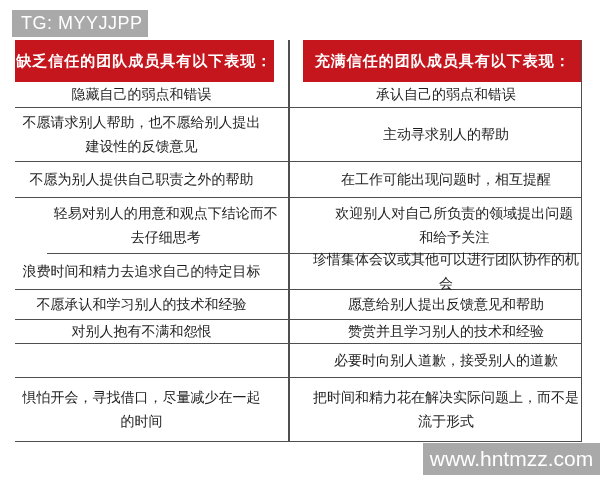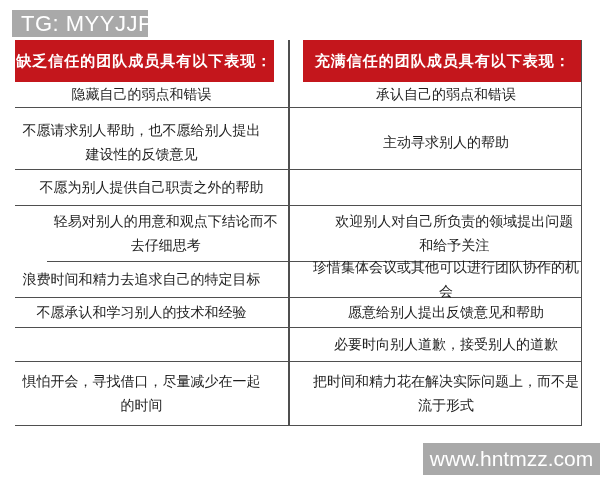--- a/index.html
+++ b/index.html
@@ -17,21 +17,21 @@
     position:relative;
   }
   .page{position:absolute;inset:0;width:600px;height:480px;background:#fff;}
 
   
   .tg-badge{
     position:absolute;left:12px;top:10px;
     width:136px;height:27px;
     background:var(--watermark-gray);
     color:#fff;
-    font-size:22px;line-height:27px;
+    font-size:18px;line-height:27px;
     padding-left:9px;letter-spacing:.5px;
     font-family:"Liberation Sans", sans-serif;
     white-space:nowrap;
   }
 
   
   .table-wrap{
     position:absolute;left:15px;top:40px;width:567px;
   }
   .thead{
@@ -99,38 +99,43 @@
       <div class="th left">缺乏信任的团队成员具有以下表现：</div>
       <div class="th-gap"></div>
       <div class="th right">充满信任的团队成员具有以下表现：</div>
     </div>
 
     <div class="tbody" id="tbody">
         <div class="trow" style="height: 26px;">
           <div class="td tdl">隐藏自己的弱点和错误</div>
           <div class="td tdr">承认自己的弱点和错误</div>
         </div>
-        <div class="trow" style="height: 54px; margin-top: 8px;">
+        <div class="trow" style="height: 54px;">
           <div class="td tdl">不愿请求别人帮助，也不愿给别人提出建设性的反馈意见</div>
           <div class="td tdr">主动寻求别人的帮助</div>
         </div>
         <div class="trow" style="height: 36px;">
           <div class="td tdl">不愿为别人提供自己职责之外的帮助</div>
+          <div class="td tdr">在工作可能出现问题时，相互提醒</div>
         </div>
         <div class="trow" style="height: 56px; margin-left: 32px;">
           <div class="td tdl">轻易对别人的用意和观点下结论而不去仔细思考</div>
           <div class="td tdr">欢迎别人对自己所负责的领域提出问题和给予关注</div>
         </div>
         <div class="trow" style="height: 36px;">
           <div class="td tdl">浪费时间和精力去追求自己的特定目标</div>
           <div class="td tdr">珍惜集体会议或其他可以进行团队协作的机会</div>
         </div>
         <div class="trow" style="height: 30px;">
           <div class="td tdl">不愿承认和学习别人的技术和经验</div>
           <div class="td tdr">愿意给别人提出反馈意见和帮助</div>
+        </div>
+        <div class="trow" style="height: 24px;">
+          <div class="td tdl">对别人抱有不满和怨恨</div>
+          <div class="td tdr">赞赏并且学习别人的技术和经验</div>
         </div>
         <div class="trow" style="height: 34px;">
           <div class="td tdl"></div>
           <div class="td tdr">必要时向别人道歉，接受别人的道歉</div>
         </div>
         <div class="trow" style="height: 64px;">
           <div class="td tdl">惧怕开会，寻找借口，尽量减少在一起的时间</div>
           <div class="td tdr">把时间和精力花在解决实际问题上，而不是流于形式</div>
         </div>
       </div>

